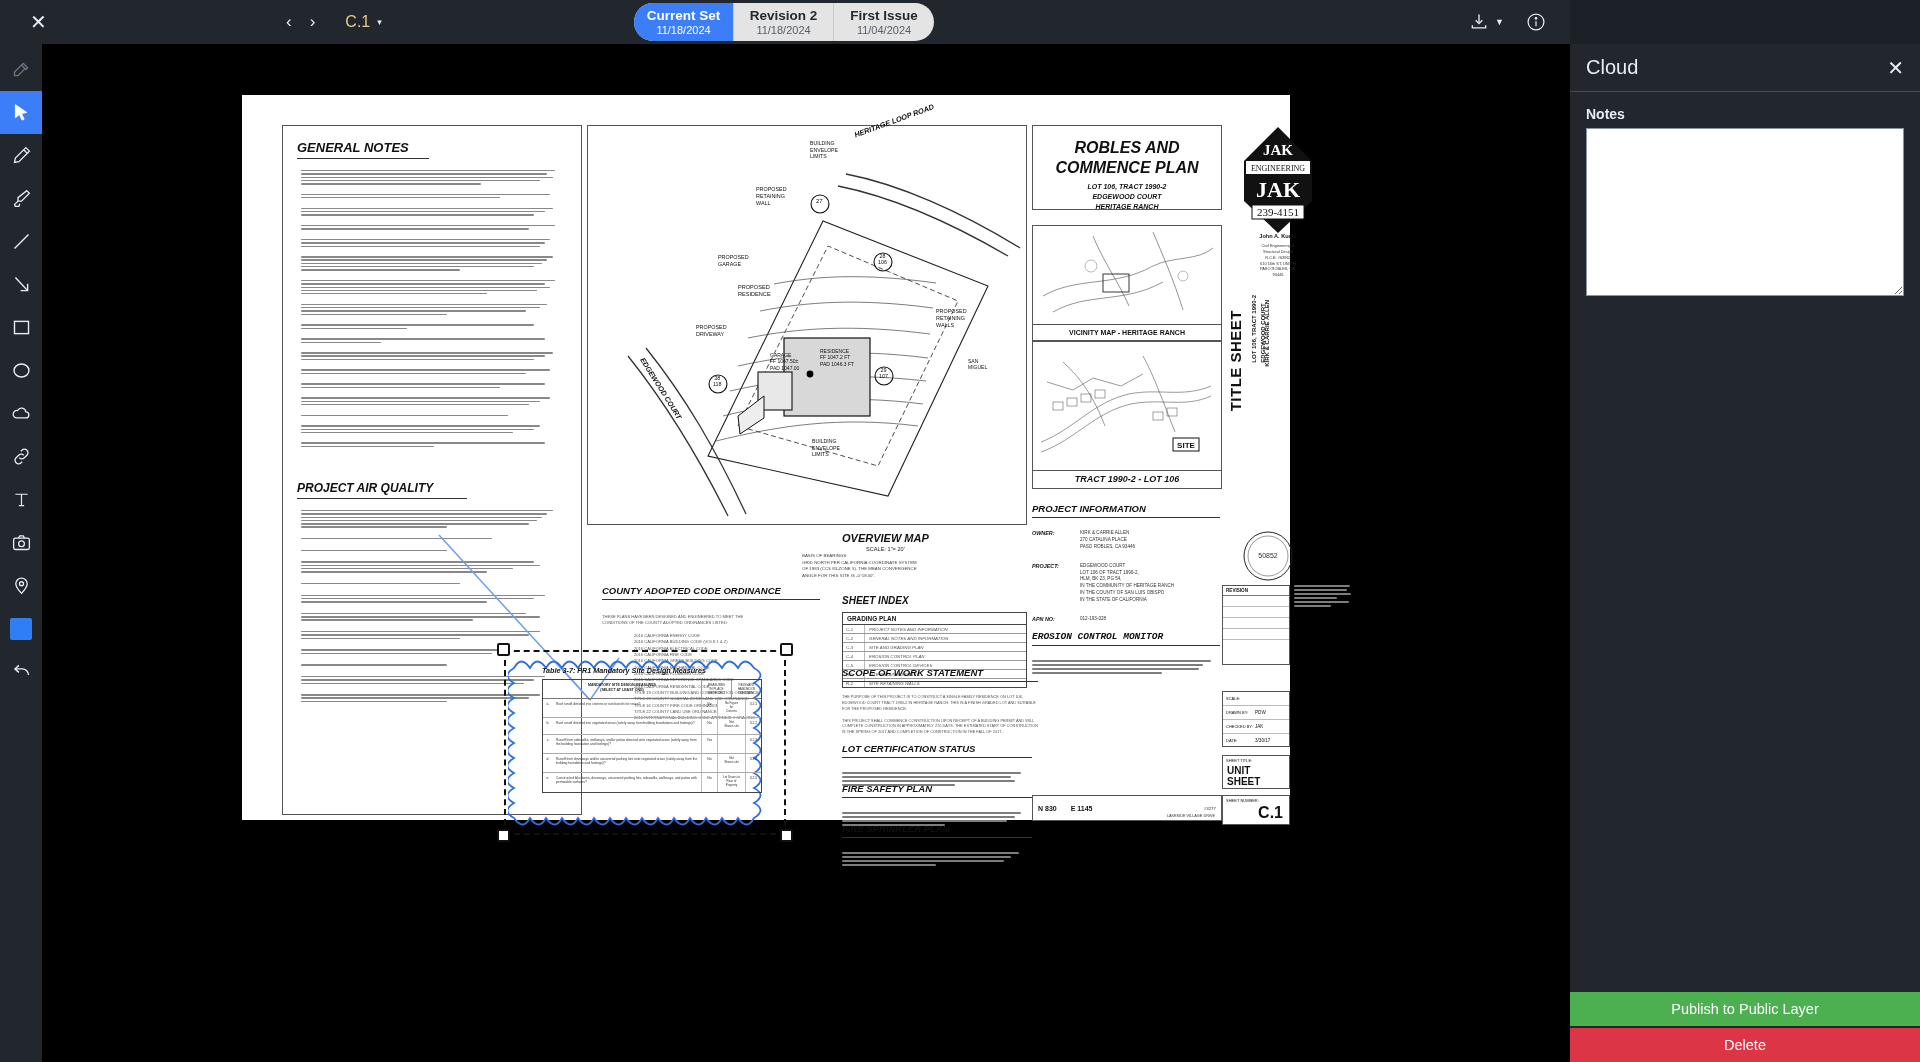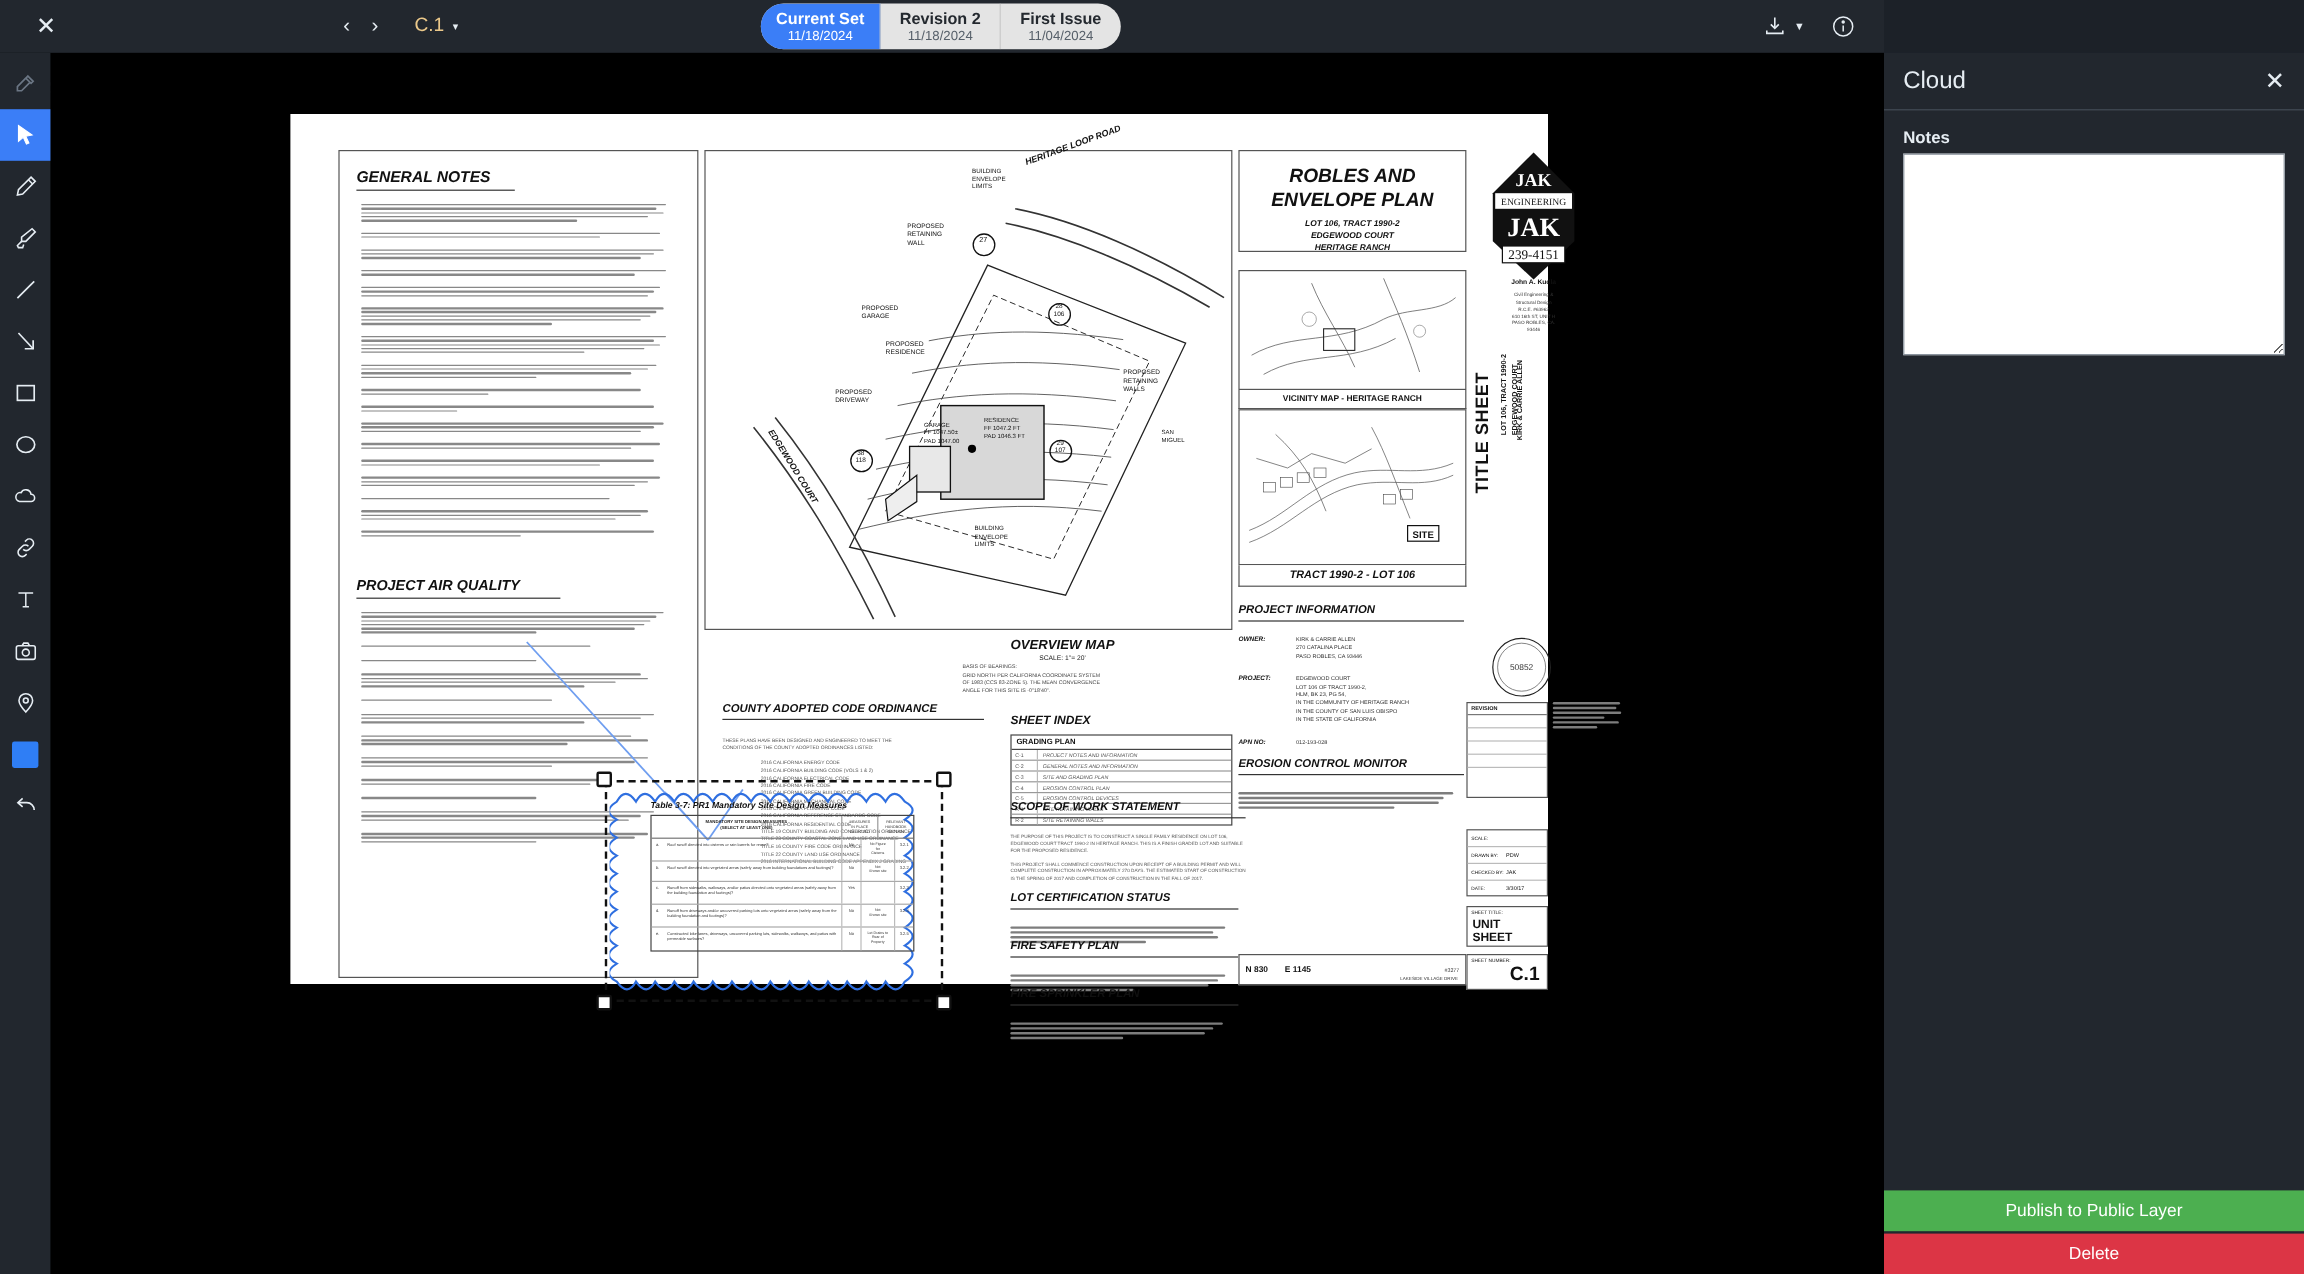--- a/index.html
+++ b/index.html
@@ -543,21 +543,21 @@
         <div class="mt" style="margin-top:18px;width:188px;">
           <i style="width:94%"></i>
             <i style="width:90%"></i>
             <i style="width:86%"></i>
             <i style="width:50%"></i>
         </div>
       </div>
 
       <div class="dbox" style="left:790px;top:30px;width:190px;height:85px;">
         <div class="dtitle" style="position:absolute;left:0;right:0;top:13px;font-size:16px;text-align:center;">ROBLES AND</div>
-        <div class="dtitle" style="position:absolute;left:0;right:0;top:33px;font-size:16px;text-align:center;">ENVELOPE PLAN</div>
+        <div class="dtitle" style="position:absolute;left:0;right:0;top:33px;font-size:16px;text-align:center;">COMMENCE PLAN</div>
         <div style="position:absolute;left:0;right:0;top:56px;font-size:7px;font-style:italic;font-weight:bold;text-align:center;color:#111;line-height:1.4;">
           <div>LOT 106, TRACT 1990-2</div>
           <div>EDGEWOOD COURT</div>
           <div>HERITAGE RANCH</div>
         </div>
       </div>
 
       <div style="position:absolute;left:990px;top:30px;width:92px;height:180px;">
         <svg class="sv" style="left:8px;top:0;width:76px;height:110px;" viewBox="0 0 76 110">
           <path d="M38 2 L72 36 L72 76 L38 108 L4 76 L4 36 Z" fill="#111"></path>
@@ -640,21 +640,21 @@
 IN THE COUNTY OF SAN LUIS OBISPO
 IN THE STATE OF CALIFORNIA</div>
         </div>
         <div style="display:flex;margin-top:12px;">
           <div style="width:48px;font-size:5.4px;font-style:italic;font-weight:bold;color:#111;">APN NO:</div>
           <div style="flex:1;font-size:4.6px;color:#333;">012-193-028</div>
         </div>
       </div>
 
       <div style="position:absolute;left:790px;top:536px;width:190px;">
-        <div class="dtitle" style="font-size:9.5px;">EROSION CONTROL MONITOR</div>
+        <div class="dtitle" style="font-size:9.5px;font-family:Liberation Mono, monospace;">EROSION CONTROL MONITOR</div>
         <div class="rule" style="left:0;top:14px;width:188px;"></div>
         <div class="mt" style="margin-top:18px;width:186px;">
           <i style="width:96%"></i>
             <i style="width:92%"></i>
             <i style="width:90%"></i>
             <i style="width:70%"></i>
         </div>
       </div>
 
       <div style="position:absolute;left:985px;top:215px;">

